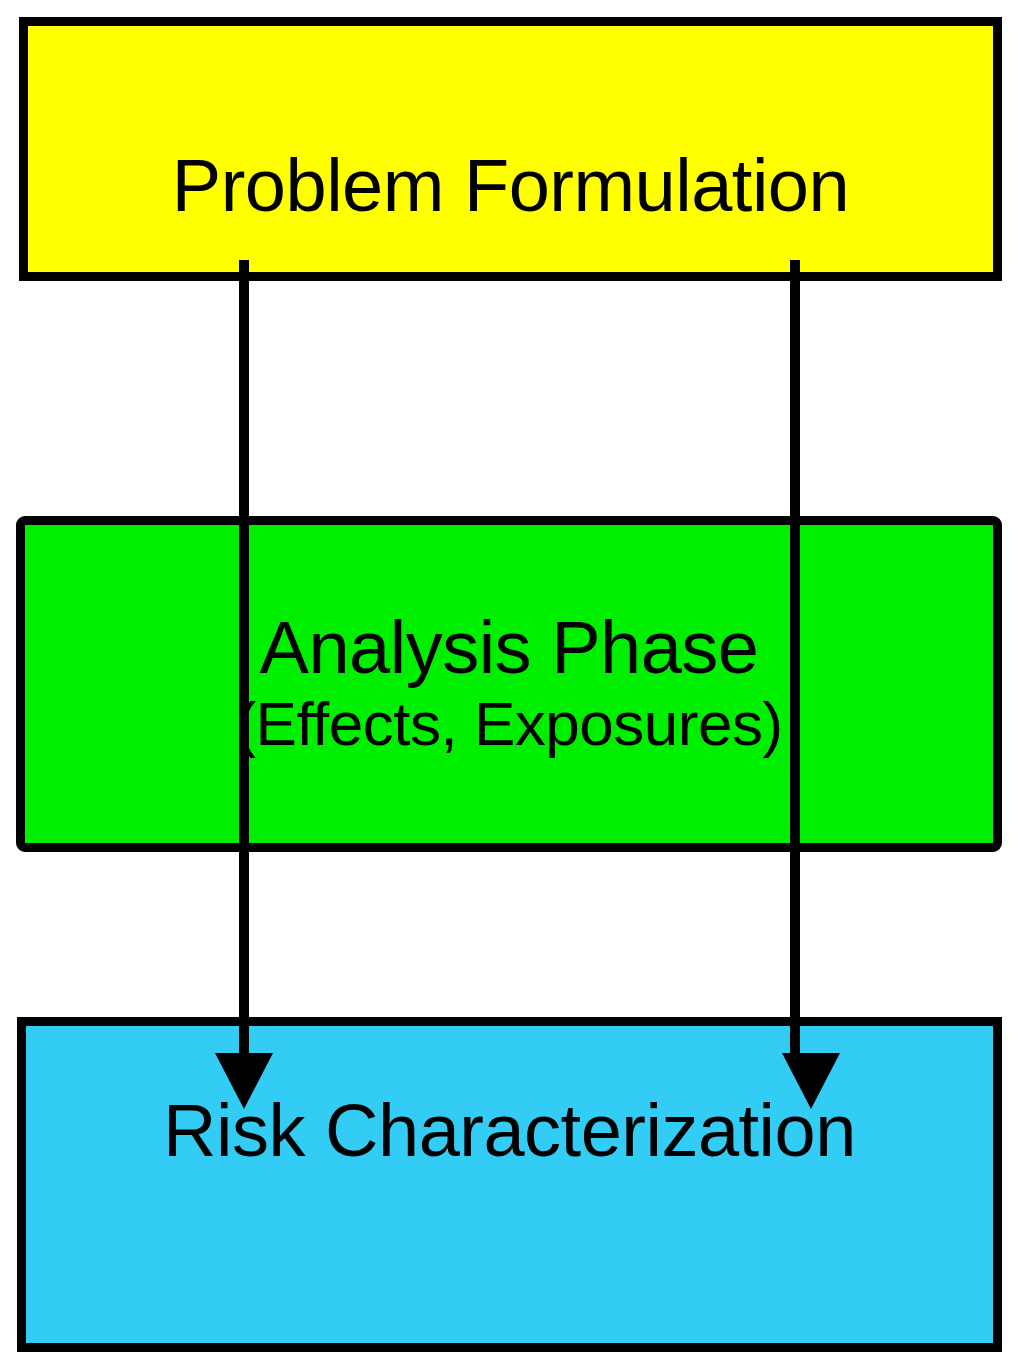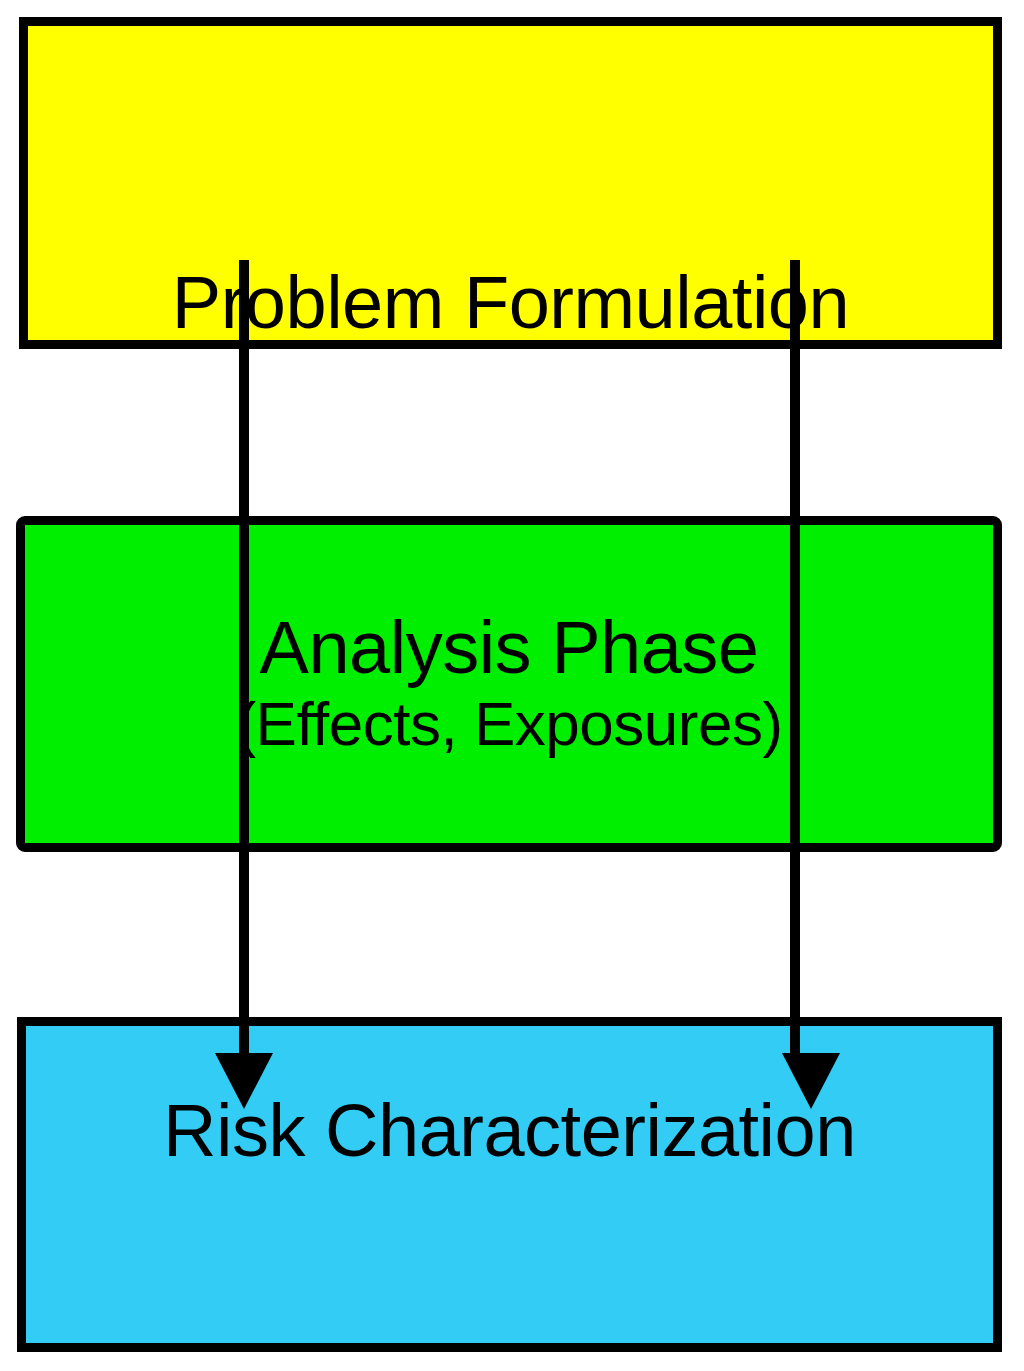--- a/index.html
+++ b/index.html
@@ -30,23 +30,23 @@
     justify-content: center;
     text-align: center;
     color: #000000;
     line-height: 1.0;
   }
 
   #box-problem {
     left: 19px;
     top: 17px;
     width: 983px;
-    height: 332px;
+    height: 264px;
     background: #FFFF00;
-    justify-content: flex-end;
+    justify-content: center;
     padding-top: 74px;
   }
 
   #box-analysis {
     left: 16px;
     top: 516px;
     width: 986px;
     height: 336px;
     background: #00EE00;
     justify-content: flex-start;

